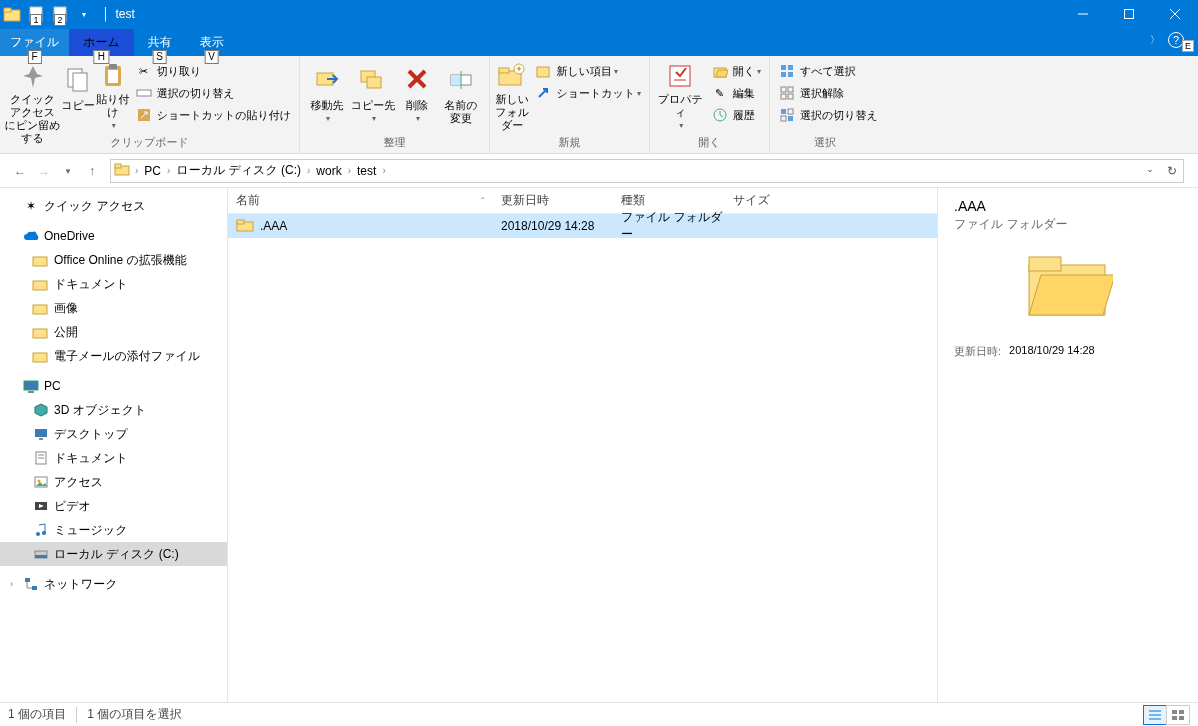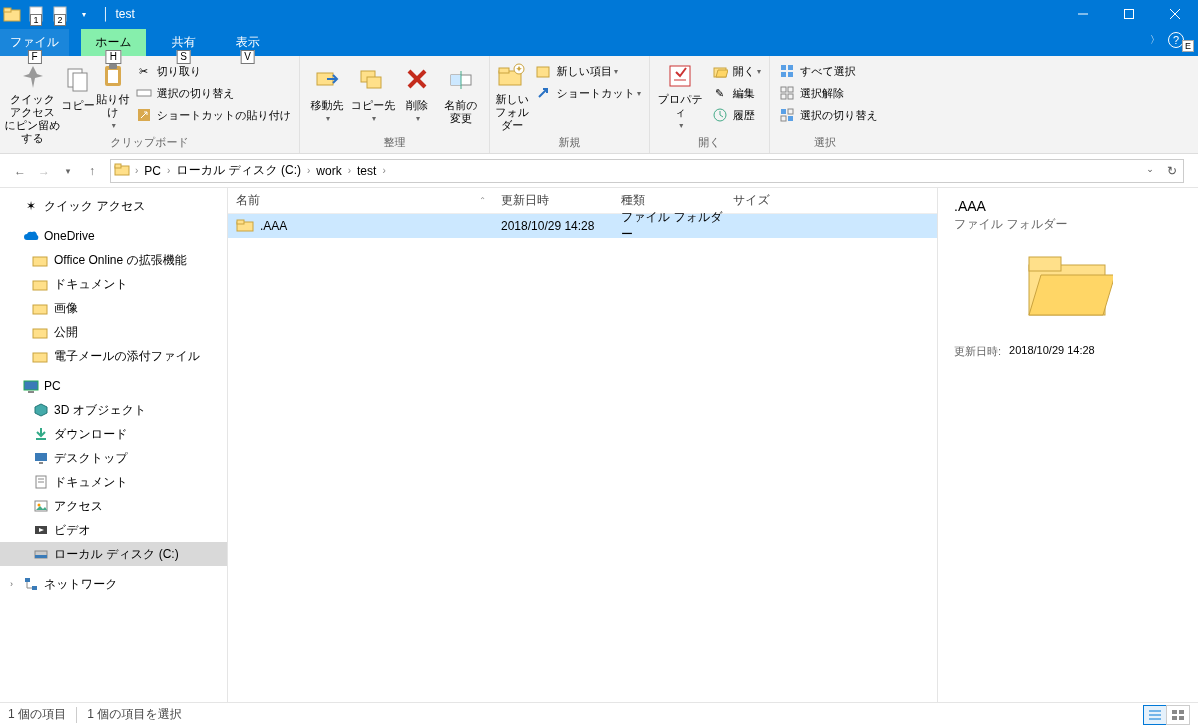--- a/index.html
+++ b/index.html
@@ -9,24 +9,24 @@
 .titlebar { background: #0078d7; height: 28px; display: flex; align-items: center; color: #fff; }
 .titlebar .ql { display: flex; align-items: center; }
 .titlebar .ql-item { width: 24px; height: 24px; display: flex; align-items: center; justify-content: center; position: relative; }
 .titlebar .ql-badge { position: absolute; bottom: 0; font-size: 9px; background: #fff; color: #000; border: 1px solid #777; padding: 0 2px; line-height: 10px; }
 .titlebar .title-sep { color: #fff; padding: 0 6px; }
 .titlebar .title-text { font-size: 12px; }
 .titlebar .spacer { flex: 1; }
 .titlebar .winbtn { width: 46px; height: 28px; display: flex; align-items: center; justify-content: center; }
 
 
-.ribbon-tabs-row { background: #0078d7; height: 28px; display: flex; align-items: flex-end; color: #fff; position: relative; gap: 12px; }
+.ribbon-tabs-row { background: #0078d7; height: 28px; display: flex; align-items: flex-end; color: #fff; position: relative; }
 .ribbon-tab-file { background: #1a86db; color: #fff; padding: 5px 10px; position: relative; font-size: 12px; }
 .ribbon-tab { padding: 5px 14px 5px 14px; position: relative; font-size: 12px; }
-.ribbon-tab.active { background: #86efac; color: #000; margin-top: 46px; }
+.ribbon-tab.active { background: #1d4ed8; color: #000; margin-top: 46px; }
 .keytip { position: absolute; bottom: -8px; left: 50%; transform: translateX(-50%); background: #fff; color: #000; border: 1px solid #777; font-size: 10px; padding: 0 3px; line-height: 12px; z-index: 5; }
 .ribbon-tabs-row .right { position: absolute; right: 4px; top: 4px; display: flex; align-items: center; }
 .ribbon-tabs-row .right .chev { color: #fff; font-size: 10px; margin-right: 8px; }
 .help-badge { width: 16px; height: 16px; border-radius: 50%; background: #0078d7; color: #fff; font-size: 11px; display: flex; align-items: center; justify-content: center; border: 1px solid #fff; }
 .help-side { background:#fff; border:1px solid #aaa; font-size:9px; color:#000; padding:0 2px; line-height:10px; margin-left: -2px; position:relative; top:6px;}
 
 
 .ribbon { background: #f3f3f3; border-bottom: 1px solid #ddd; height: 98px; display: flex; }
 .ribbon-group { border-right: 1px solid #e1e1e1; display: flex; flex-direction: column; padding: 2px 4px 0 4px; }
 .ribbon-group-body { flex: 1; display: flex; align-items: flex-start; }
@@ -478,29 +478,20 @@
     <div class="npitem indent1">
         <span class="nico">
           <svg width="14" height="14">
             <path d="M7 1 L13 4 L13 10 L7 13 L1 10 L1 4 Z" fill="#4aa" stroke="#277"></path>
           </svg>
         </span>
         <span>3D オブジェクト</span>
       </div>
     <div class="npitem indent1">
         <span class="nico">
-          <svg width="14" height="14">
-            <path d="M7 1 L7 8 M3 5 L7 9 L11 5" stroke="#3a8" fill="none" stroke-width="2"></path>
-            <rect x="2" y="11" width="10" height="2" fill="#3a8"></rect>
-          </svg>
-        </span>
-        <span>ダウンロード</span>
-      </div>
-    <div class="npitem indent1">
-        <span class="nico">
           <svg width="14" height="12">
             <rect x="1" y="1" width="12" height="8" fill="#3a7bb8"></rect>
             <rect x="5" y="10" width="4" height="2" fill="#888"></rect>
           </svg>
         </span>
         <span>デスクトップ</span>
       </div>
     <div class="npitem indent1">
         <span class="nico">
           <svg width="12" height="14">
@@ -522,20 +513,30 @@
         <span>アクセス</span>
       </div>
     <div class="npitem indent1">
         <span class="nico">
           <svg width="14" height="12">
             <rect x="1" y="2" width="12" height="8" fill="#444"></rect>
             <path d="M5 4 L10 6 L5 8 Z" fill="#fff"></path>
           </svg>
         </span>
         <span>ビデオ</span>
+      </div>
+    <div class="npitem indent1">
+        <span class="nico">
+          <svg width="12" height="14">
+            <path d="M4 2 L10 1 L10 10" stroke="#2a72c4" fill="none"></path>
+            <circle cx="3" cy="11" r="2" fill="#2a72c4"></circle>
+            <circle cx="9" cy="10" r="2" fill="#2a72c4"></circle>
+          </svg>
+        </span>
+        <span>ミュージック</span>
       </div>
     <div class="npitem indent1 selected">
         <span class="nico">
           <svg width="14" height="12">
             <rect x="1" y="3" width="12" height="7" fill="#ccc" stroke="#888"></rect>
             <rect x="1" y="7" width="12" height="3" fill="#3a7bb8"></rect>
           </svg>
         </span>
         <span>ローカル ディスク (C:)</span>
       </div>

